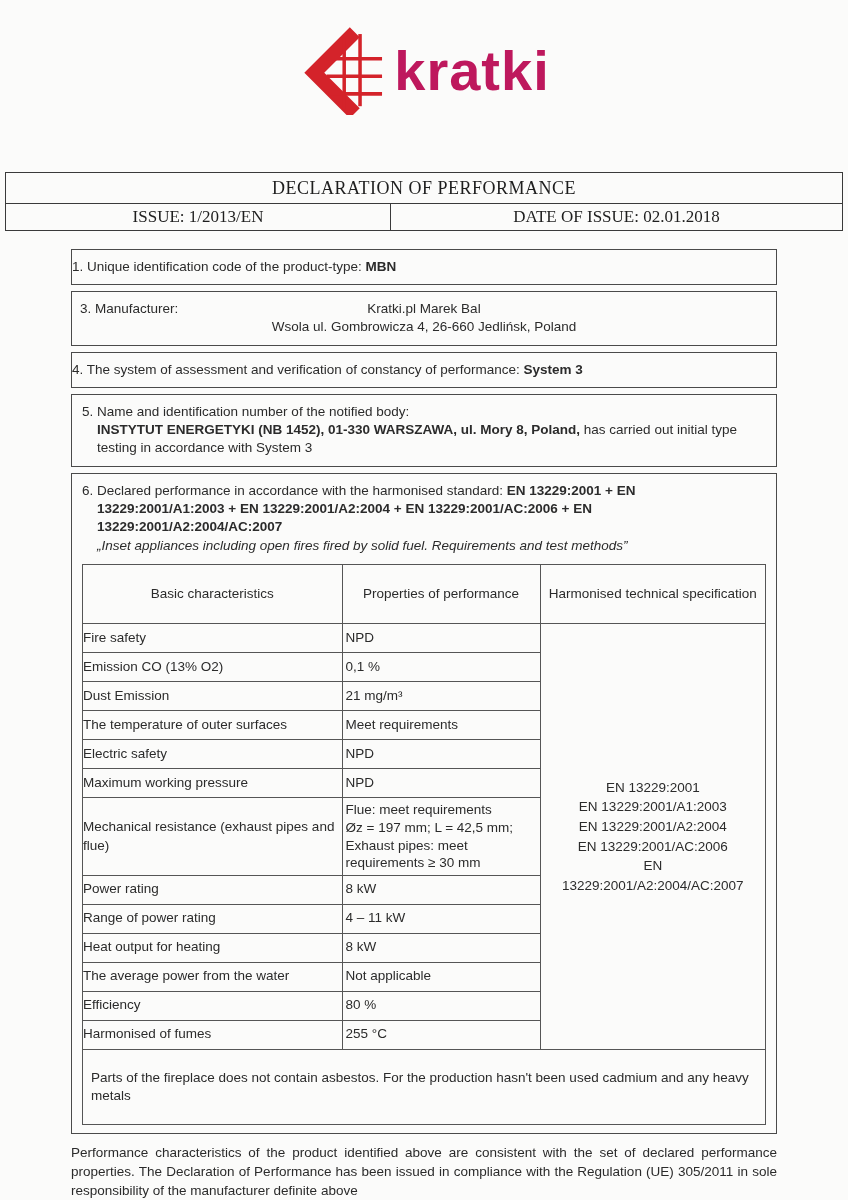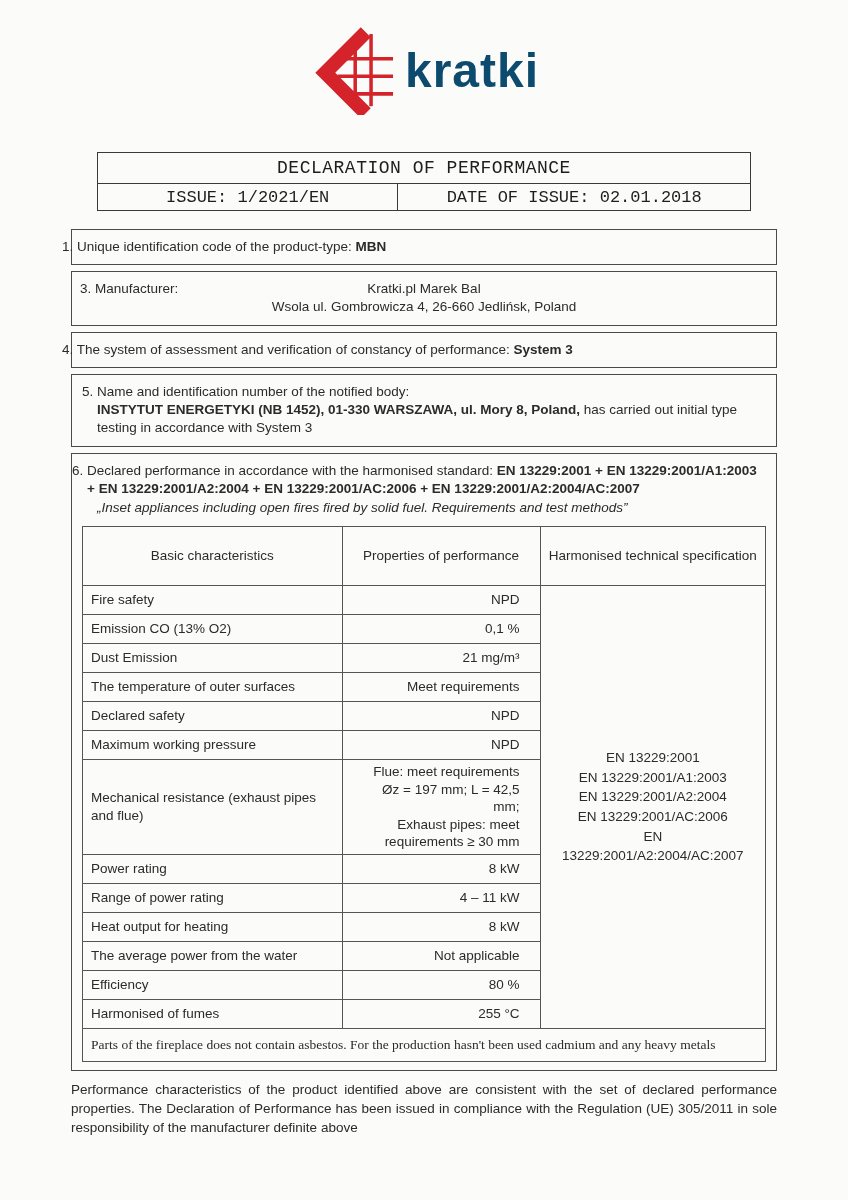--- a/index.html
+++ b/index.html
@@ -5,57 +5,57 @@
   html,body{margin:0;padding:0;}
   body{
     width:848px;height:1200px;background:#fbfbfa;overflow:hidden;
     font-family:"Liberation Sans","DejaVu Sans",sans-serif;color:#2b2b2b;
     position:relative;
   }
   .page{position:relative;width:848px;height:1200px;}
 
   
   .logo{display:flex;align-items:center;justify-content:center;gap:8px;padding-top:26px;height:90px;}
-  .logo-text{color:#0c4a6e;font-weight:bold;font-size:48px;letter-spacing:1px;line-height:1;}
+  .logo-text{color:#be185d;font-weight:bold;font-size:56px;letter-spacing:1px;line-height:1;}
 
   
   table.hdr{
-    border-collapse:collapse;width:654px;margin:36px auto 0 auto;
-    font-family:Liberation Mono, monospace;color:#1e1e1e;
+    border-collapse:collapse;width:838px;margin:56px auto 0 auto;
+    font-family:Liberation Serif, serif;color:#1e1e1e;
   }
   table.hdr td{border:1.5px solid #3a3a3a;text-align:center;padding:3px 4px;}
   .hdr-title{font-size:18px;height:24px;letter-spacing:.5px;}
   .hdr-nr{font-size:16px;height:19px;}
   .hdr-issue,.hdr-date{font-size:17px;height:20px;}
   .hdr-issue{width:46%;}
 
   
   .boxes{width:706px;margin:18px auto 0 auto;}
   .box{
     border:1px solid #4a4a4a;background:transparent;
     padding:8px 10px;margin-bottom:6px;font-size:13.5px;line-height:1.35;
   }
-  .hang{padding-left:5px;text-indent:-15px;}
+  .hang{padding-left:15px;text-indent:-15px;}
   .bold{font-weight:normal;}
   .center{text-align:center;}
   .box3{position:relative;min-height:32px;}
   .box3-label{position:absolute;left:8px;top:8px;}
   .indent{padding-left:15px;}
   .italic{font-style:italic;}
   .s6quote{padding-left:15px;margin-top:1px;}
 
   
   table.perf{border-collapse:collapse;width:100%;margin-top:9px;color:#2b2b2b;}
   table.perf td,table.perf th{border:1px solid #555;font-size:13.5px;font-weight:normal;}
   table.perf th{height:26px;text-align:center;padding:16px 6px;}
-  td.c1{text-align:left;padding:3px 8px;height:22px;}
-  td.c2{text-align:right;padding:3px 20px;}
+  td.c1{text-align:left;padding:3px 0;height:22px;}
+  td.c2{text-align:left;padding:3px 3px;}
   td.c2.multi{white-space:pre-line;line-height:1.3;}
   td.c3{text-align:center;vertical-align:middle;padding:4px 20px;line-height:1.45;}
-  td.note-cell{text-align:left;padding:6px 8px;height:20px;font-family:Liberation Serif, serif;}
+  td.note-cell{text-align:left;padding:19px 8px;height:20px;}
   col.w1{width:38%;}col.w2{width:29%;}col.w3{width:33%;}
 
   
   .paragraph{
     width:706px;margin:10px auto 0 auto;text-align:justify;
     font-size:13.5px;line-height:1.4;
   }
 </style>
 </head>
 <body>
@@ -73,21 +73,21 @@
     </svg>
     <span class="logo-text">kratki</span>
   </div>
 
   <table class="hdr">
     <tbody>
         <tr>
       <td colspan="2" class="hdr-title">DECLARATION OF PERFORMANCE</td>
     </tr>
     <tr>
-      <td class="hdr-issue">ISSUE: 1/2021/EN</td>
+      <td class="hdr-issue">ISSUE: 1/2013/EN</td>
       <td class="hdr-date">DATE OF ISSUE: 02.01.2018</td>
     </tr>
   </tbody>
     </table>
 
   <div class="boxes">
 
     <div class="box hang"><span>1. Unique identification code of the product-type: </span><b>MBN</b></div>
 
 
@@ -137,21 +137,21 @@
         </tr>
         <tr>
           <td class="c1">Dust Emission</td>
           <td class="c2">21 mg/m³</td>
         </tr>
         <tr>
           <td class="c1">The temperature of outer surfaces</td>
           <td class="c2">Meet requirements</td>
         </tr>
         <tr>
-          <td class="c1">Declared safety</td>
+          <td class="c1">Electric safety</td>
           <td class="c2">NPD</td>
         </tr>
         <tr>
           <td class="c1">Maximum working pressure</td>
           <td class="c2">NPD</td>
         </tr>
         <tr>
           <td class="c1">Mechanical resistance (exhaust pipes and flue)</td>
           <td class="c2 multi">Flue: meet requirements
 Øz = 197 mm;  L = 42,5 mm;

